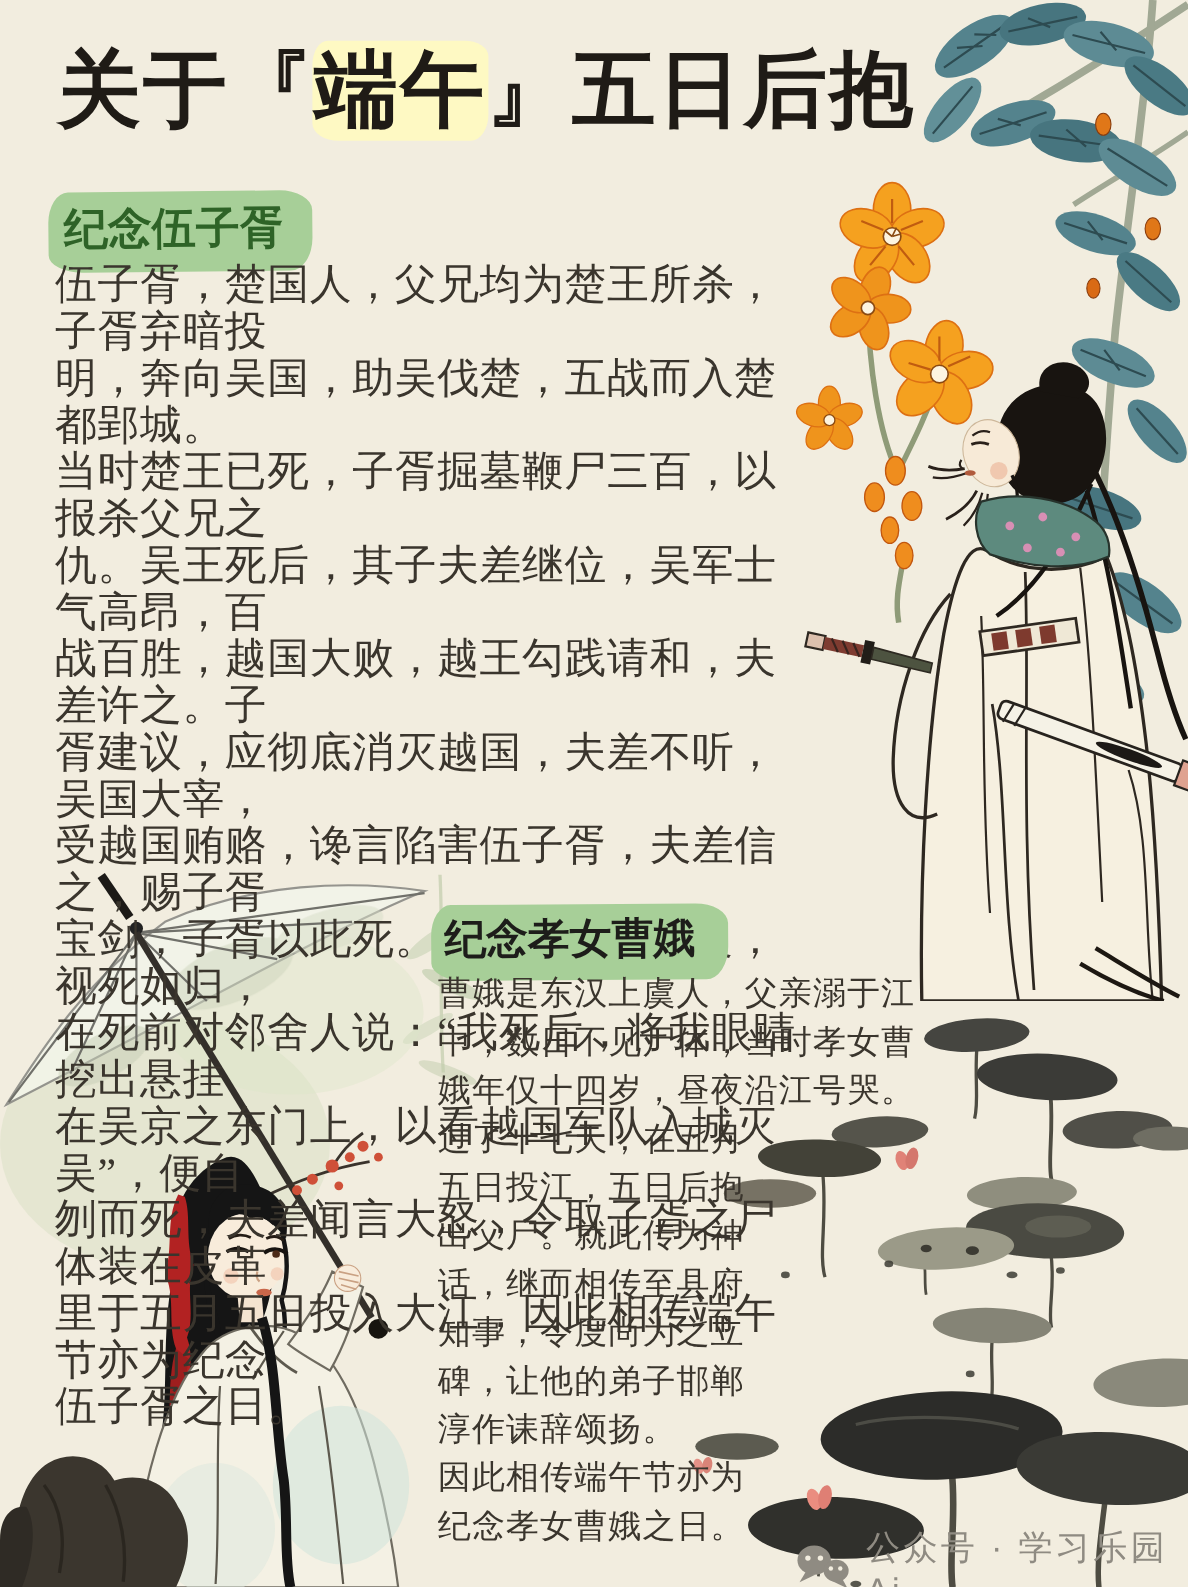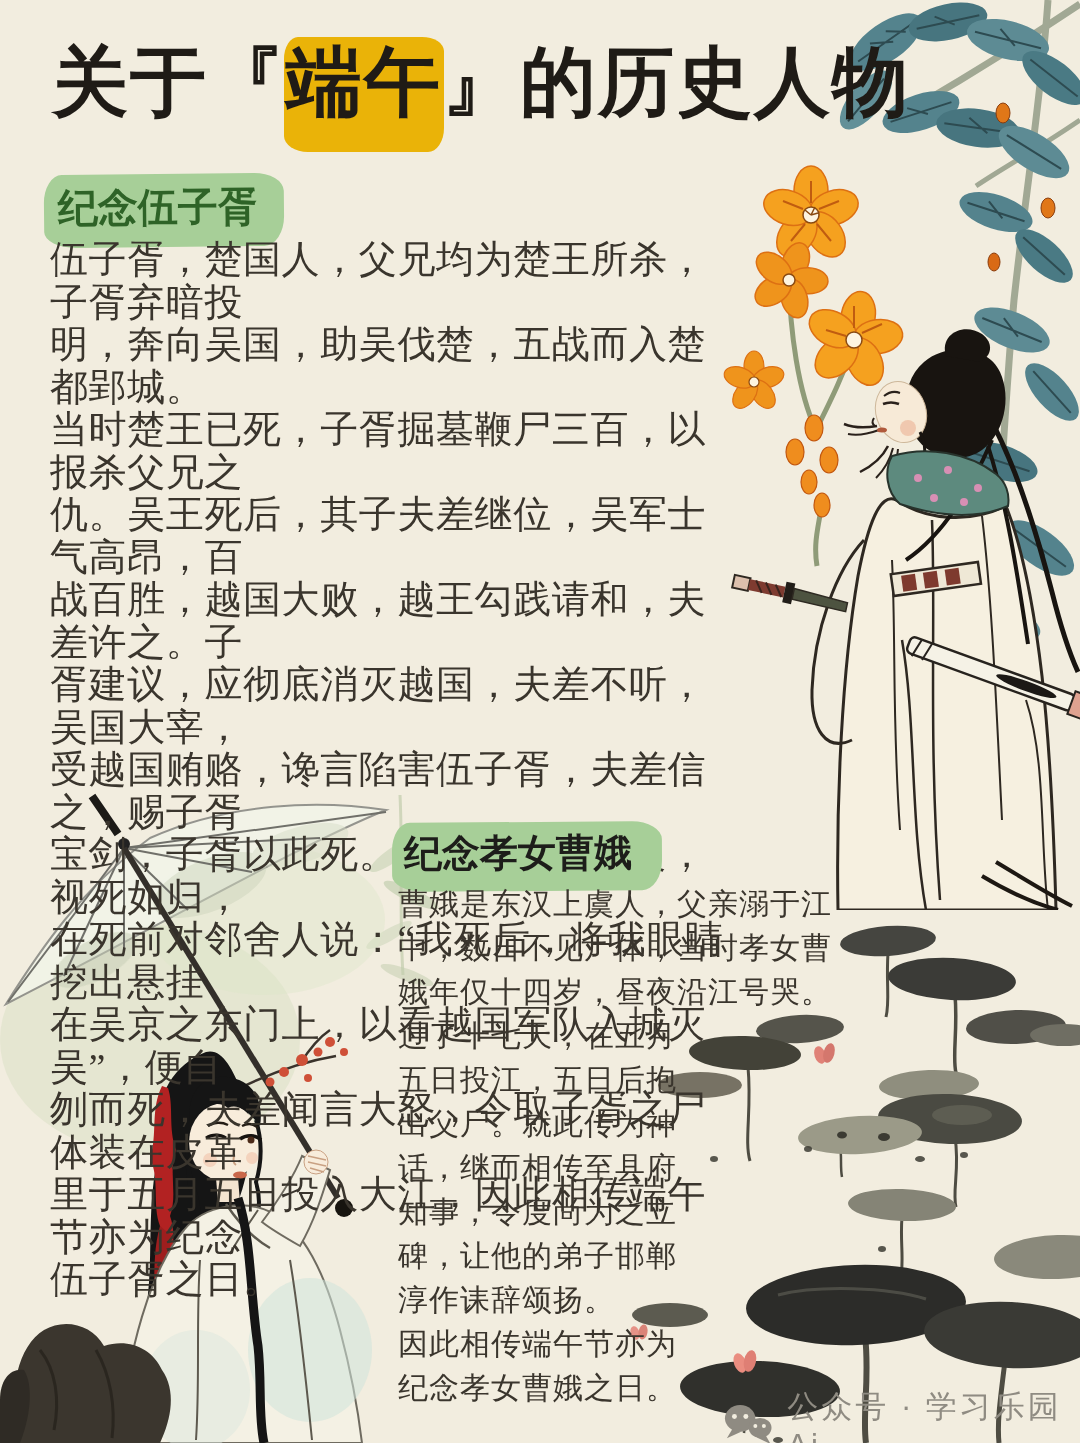--- a/index.html
+++ b/index.html
@@ -10,21 +10,21 @@
   }
   .ill{position:absolute; z-index:1; pointer-events:none;}
   .txt{position:absolute; z-index:2;}
 
   .title{
     left:52px; top:34px; margin:0; width:900px;
     font-size:76px; font-weight:900; letter-spacing:2px;
     color:#1f1b16; line-height:1.25; white-space:nowrap;
   }
   .title-hl{
-    background:#eab308; padding:2px 2px 28px; margin:0 -2px;
+    background:#fef9c3; padding:2px 2px 4px; margin:0 -2px;
     border-radius:14px 22px 16px 24px / 22px 14px 24px 16px;
   }
 
   .sec-heading{
     display:inline-block; font-weight:800;
     background:#a7cf98;
     border-radius:18px 30px 20px 32px / 28px 18px 30px 16px;
   }
   .h1{left:44px; top:174px; font-size:40px; color:#2e6327;
       padding:6px 26px 12px 14px; transform:rotate(-0.6deg);}
@@ -400,21 +400,21 @@
     <g fill="#3d3c34" opacity="0.85">
       <ellipse cx="302" cy="264" rx="5" ry="3"></ellipse>
         <ellipse cx="190" cy="254" rx="4" ry="3"></ellipse>
       <ellipse cx="96" cy="264" rx="4" ry="3"></ellipse>
         <ellipse cx="264" cy="354" rx="4" ry="3"></ellipse>
       <ellipse cx="346" cy="260" rx="4" ry="3"></ellipse>
         <ellipse cx="160" cy="545" rx="5" ry="3"></ellipse>
     </g>
   </svg>
 
-  <h1 class="txt title"><span>关于</span><span>『</span><span class="title-hl">端午</span><span>』</span><span>的历史人物</span></h1>
+  <h1 class="txt title"><span>关于</span><span>『</span><span class="title-hl">端午</span><span>』</span><span>五日后抱</span></h1>
 
   <div class="txt sec-heading h1">纪念伍子胥</div>
   <div class="txt body-text b1">伍子胥，楚国人，父兄均为楚王所杀，子胥弃暗投
 明，奔向吴国，助吴伐楚，五战而入楚都郢城。
 当时楚王已死，子胥掘墓鞭尸三百，以报杀父兄之
 仇。吴王死后，其子夫差继位，吴军士气高昂，百
 战百胜，越国大败，越王勾践请和，夫差许之。子
 胥建议，应彻底消灭越国，夫差不听，吴国大宰，
 受越国贿赂，谗言陷害伍子胥，夫差信之，赐子胥
 宝剑，子胥以此死。伍子胥本为忠良，视死如归，

